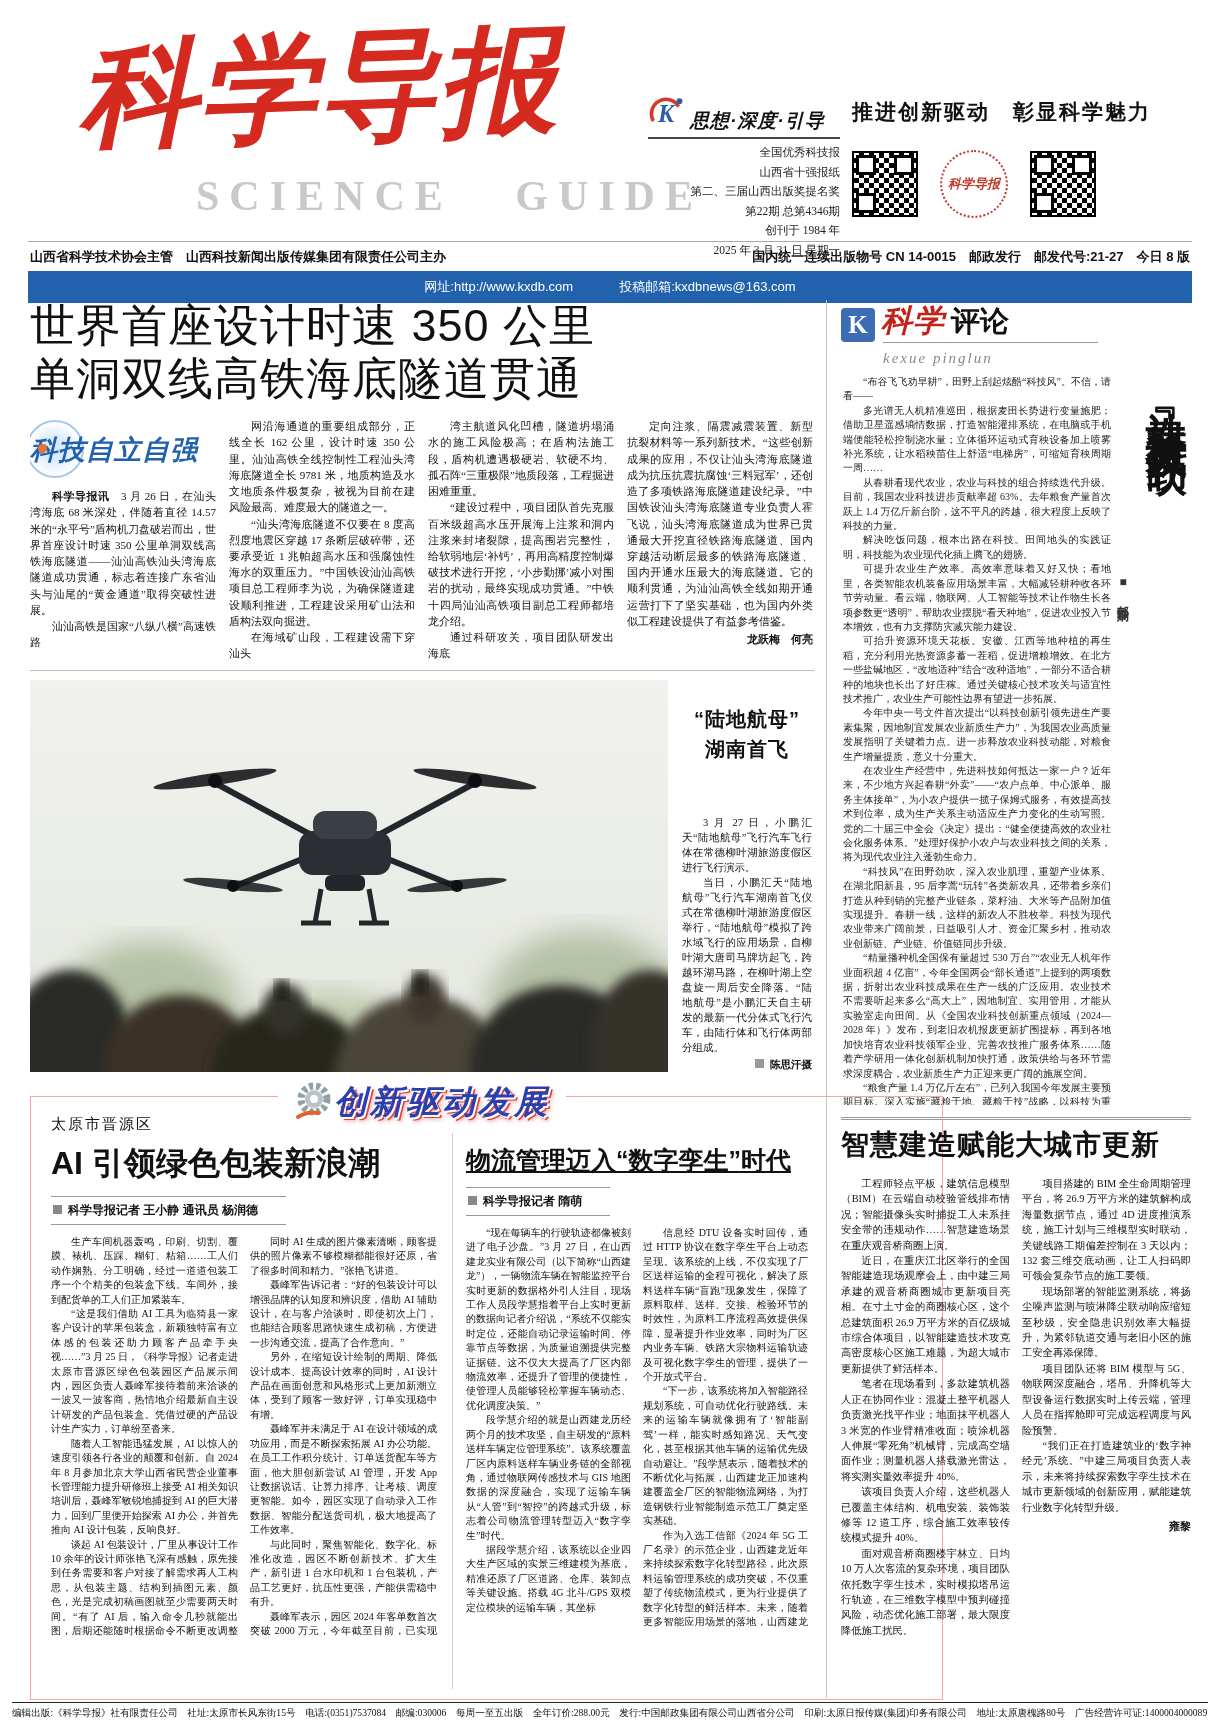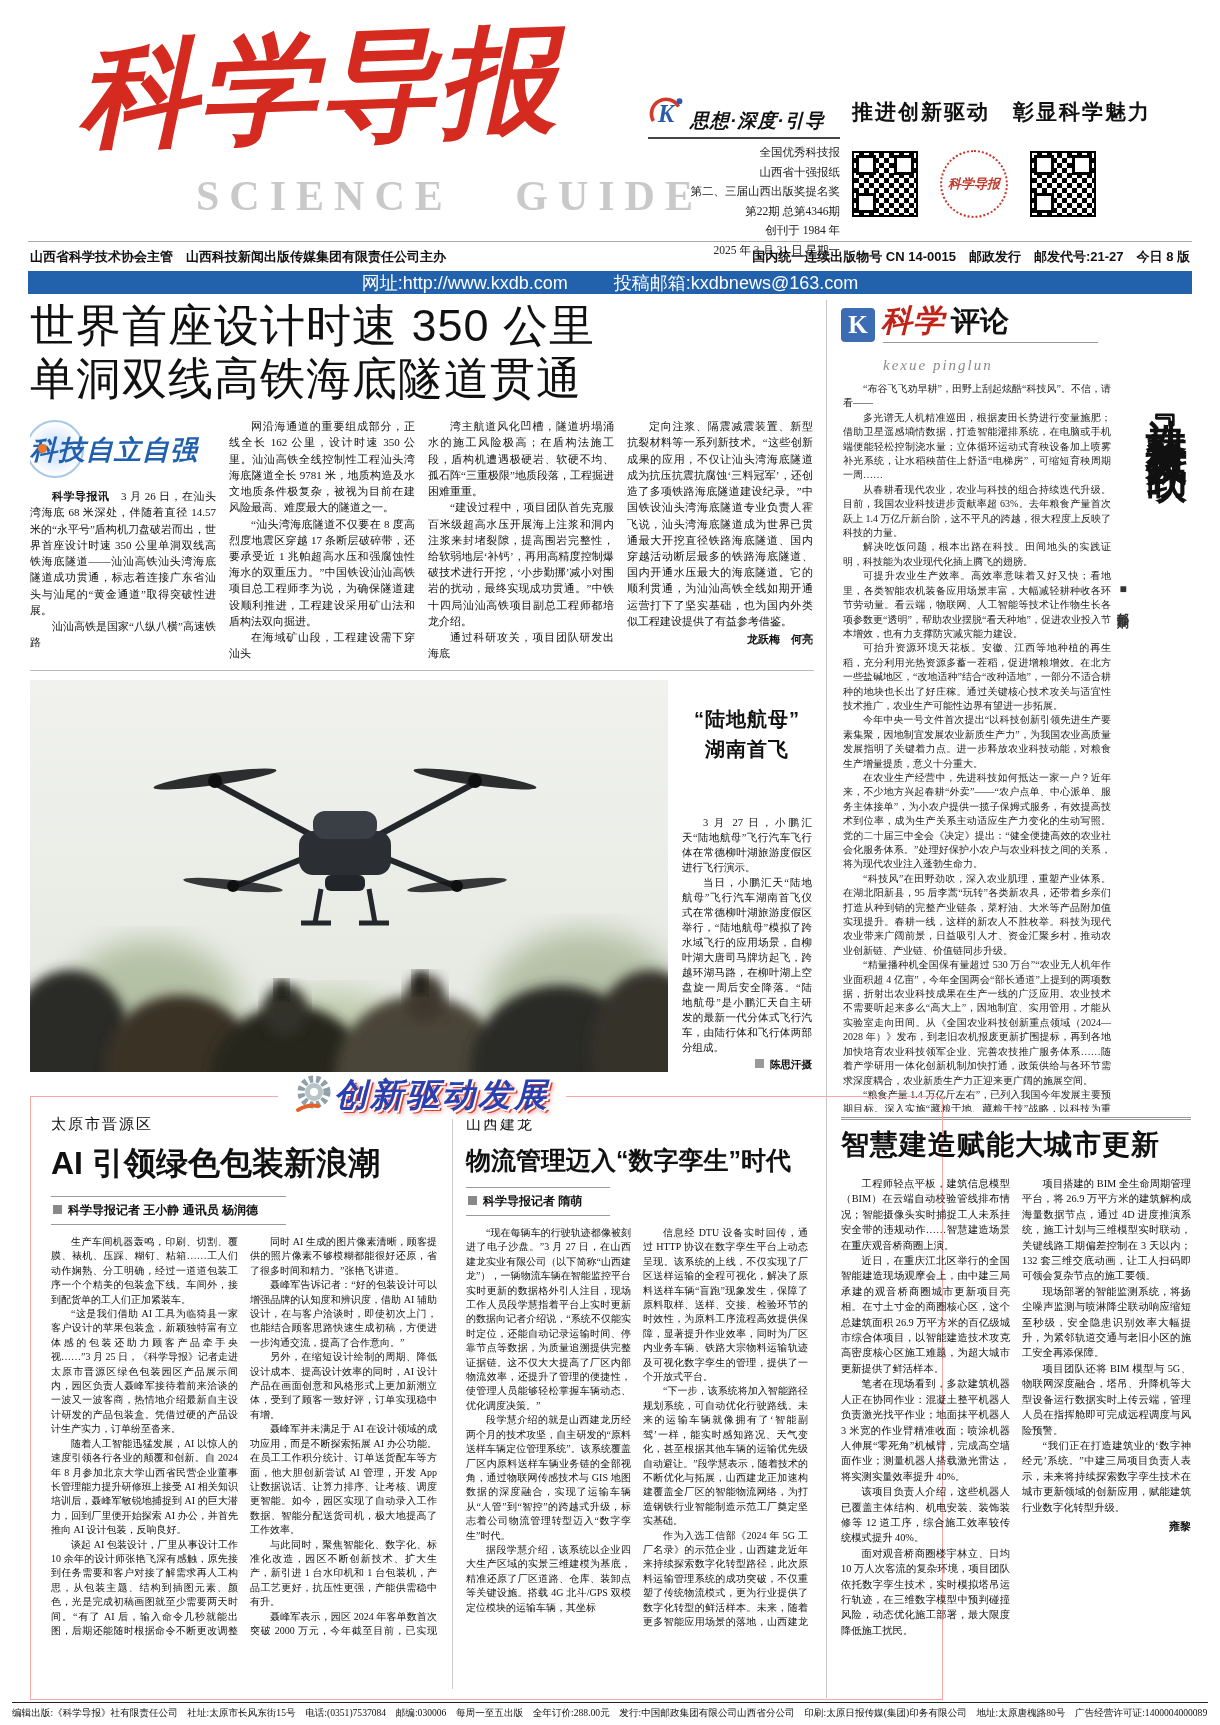--- a/index.html
+++ b/index.html
@@ -23,22 +23,22 @@
       background:repeating-conic-gradient(#000 0 25%,#fff 0 50%) 0 0/10px 10px;}
   .qr i{position:absolute;width:14px;height:14px;background:#fff;border:3px solid #000;}
   .qr i:nth-child(1){left:2px;top:2px;} .qr i:nth-child(2){right:2px;top:2px;} .qr i:nth-child(3){left:2px;bottom:2px;}
   .seal{width:64px;height:64px;border-radius:50%;border:2px dotted #c0392b;display:flex;align-items:center;
         justify-content:center;text-align:center;font-size:13px;font-weight:bold;color:#c0392b;
         font-style:italic;line-height:1.1;}
   
   .rule-top{position:absolute;left:28px;right:28px;top:241px;border-top:1px solid #aaa;}
   .pubs{position:absolute;left:30px;right:30px;top:248px;display:flex;justify-content:space-between;
         font-size:13px;font-weight:bold;}
-  .bluebar{position:absolute;left:28px;right:28px;top:271px;height:23px;background:#2262ad;color:#fff;
-           display:flex;justify-content:center;gap:46px;align-items:center;font-size:18px;}
+  .bluebar{position:absolute;left:28px;right:28px;top:271px;height:32px;background:#2262ad;color:#fff;
+           display:flex;justify-content:center;gap:46px;align-items:center;font-size:13px;}
   
   .topstory{position:absolute;left:30px;top:300px;width:784px;}
   .mainhead{font-size:45px;font-weight:400;line-height:1.17;letter-spacing:1px;margin:0;}
   .ts-cols{display:flex;gap:13px;margin-top:13px;height:256px;overflow:hidden;}
   .ts-col{width:186px;font-size:11px;line-height:16.2px;text-align:justify;}
   .ts-col p{margin:0;text-indent:2em;}
   .badge{position:relative;height:60px;margin:2px 0 8px;display:flex;align-items:center;}
   .badge:before{content:"";position:absolute;left:-4px;top:0;width:54px;height:54px;border-radius:50%;
                 border:2px solid #a9c9e8;background:radial-gradient(circle,#dceafd 30%,#fff 70%);}
   .badge:after{content:"";position:absolute;left:8px;top:24px;width:9px;height:9px;border-radius:50%;background:#e8772d;}
@@ -57,40 +57,40 @@
   .credit .sq{background:#999;}
   
   .divider-v{position:absolute;left:826px;top:300px;height:1398px;border-left:1px solid #c5c5c5;}
   .commentary{position:absolute;left:841px;top:300px;width:350px;height:817px;border-bottom:3px double #999;overflow:hidden;}
   .cm-logo{display:flex;align-items:flex-end;gap:6px;}
   .cm-k{width:34px;height:34px;background:#3c6cb4;color:#fff;border-radius:4px;display:flex;align-items:center;
         justify-content:center;font-size:25px;font-weight:900;font-family:"Liberation Serif",serif;}
   .cm-red{font-size:31px;font-weight:bold;font-style:italic;color:#c22318;letter-spacing:1px;}
   .cm-black{font-size:29px;font-weight:600;}
   .cm-pinyin{font-size:15px;font-style:italic;color:#8a8a8a;border-top:1px solid #999;width:215px;
-             margin-left:42px;padding-top:14px;letter-spacing:2px;}
+             margin-left:42px;padding-top:7px;letter-spacing:2px;}
   .cm-wrap{display:flex;margin-top:8px;height:730px;overflow:hidden;justify-content:center;}
   .cm-text{width:268px;font-size:10px;line-height:14.4px;text-align:justify;color:#222;}
   .cm-text p{margin:0;text-indent:2em;}
   .cm-author{width:20px;writing-mode:vertical-rl;font-size:12px;font-weight:bold;margin-top:200px;color:#333;letter-spacing:2px;}
   .v-title{width:58px;writing-mode:vertical-rl;font-size:41px;font-weight:900;letter-spacing:5px;line-height:1.1;
            font-family:"Liberation Sans",sans-serif;margin-top:4px;}
   
   .banner{position:absolute;left:30px;top:1072px;width:784px;text-align:center;z-index:3;}
-  .banner-inner{display:inline-flex;align-items:center;background:#fff;padding:1px 16px;}
+  .banner-inner{display:inline-flex;align-items:center;background:#fff;padding:8px 16px;}
   .banner-text{font-size:33px;font-weight:900;font-style:italic;color:#2a3fb0;letter-spacing:3px;
                font-family:"Liberation Sans",sans-serif;
                text-shadow:1.5px 1.5px 0 #fff,3px 3px 0 #d8433b,4px 4px 4px rgba(216,67,59,.5);}
   
   .bottombox{position:absolute;left:30px;top:1096px;width:913px;height:604px;border:1px solid #fca5a5;
              display:flex;padding:18px 14px 10px 20px;box-sizing:border-box;gap:13px;}
   .art-div{border-left:1px solid #ccc;}
   .kicker{font-size:15px;letter-spacing:2px;margin:0;}
   .art-head{font-size:32px;font-weight:900;letter-spacing:0;margin:8px 0 10px;white-space:nowrap;}
-  .art-head2{font-size:25px;font-weight:900;margin:10px 0 10px;white-space:nowrap;}
+  .art-head2{font-size:25px;font-weight:900;margin:10px 0 10px;white-space:nowrap;text-decoration:underline;}
   .byline{display:inline-block;font-size:12px;font-weight:bold;border-top:1px solid #999;border-bottom:1px solid #999;
           padding:5px 28px 5px 2px;margin-bottom:10px;font-family:"Liberation Sans",sans-serif;}
   .sq{display:inline-block;width:9px;height:9px;background:#888;margin-right:6px;}
   .art-cols{display:flex;gap:12px;overflow:hidden;}
   .art-col{font-size:10px;line-height:14.4px;text-align:justify;}
   .art-col p{margin:0;text-indent:2em;}
   .ai-art{width:388px;}  .ai-art .art-col{width:187px;height:404px;overflow:hidden;}
   .lg-art{width:344px;}  .lg-art .art-col{width:165px;height:404px;overflow:hidden;}
   
   .smart{position:absolute;left:841px;top:1126px;width:350px;}

